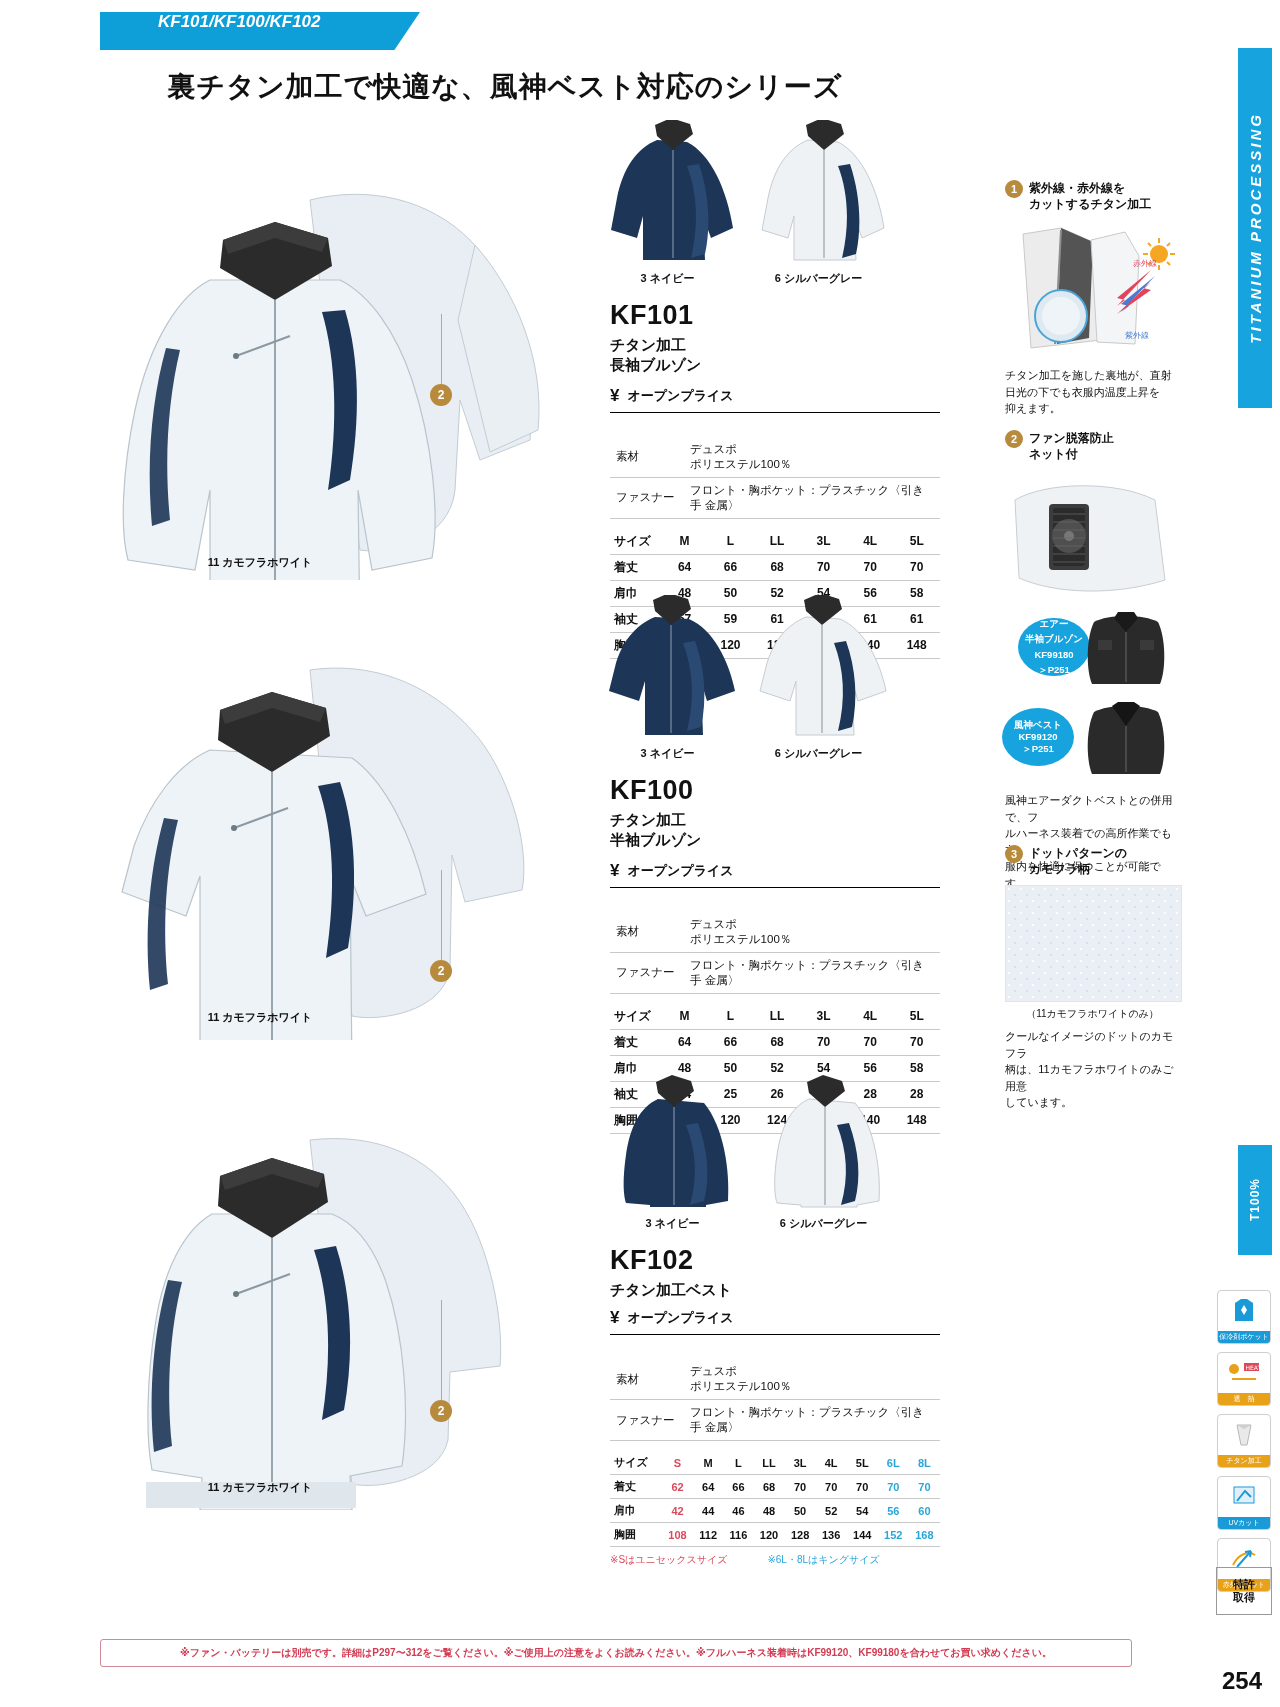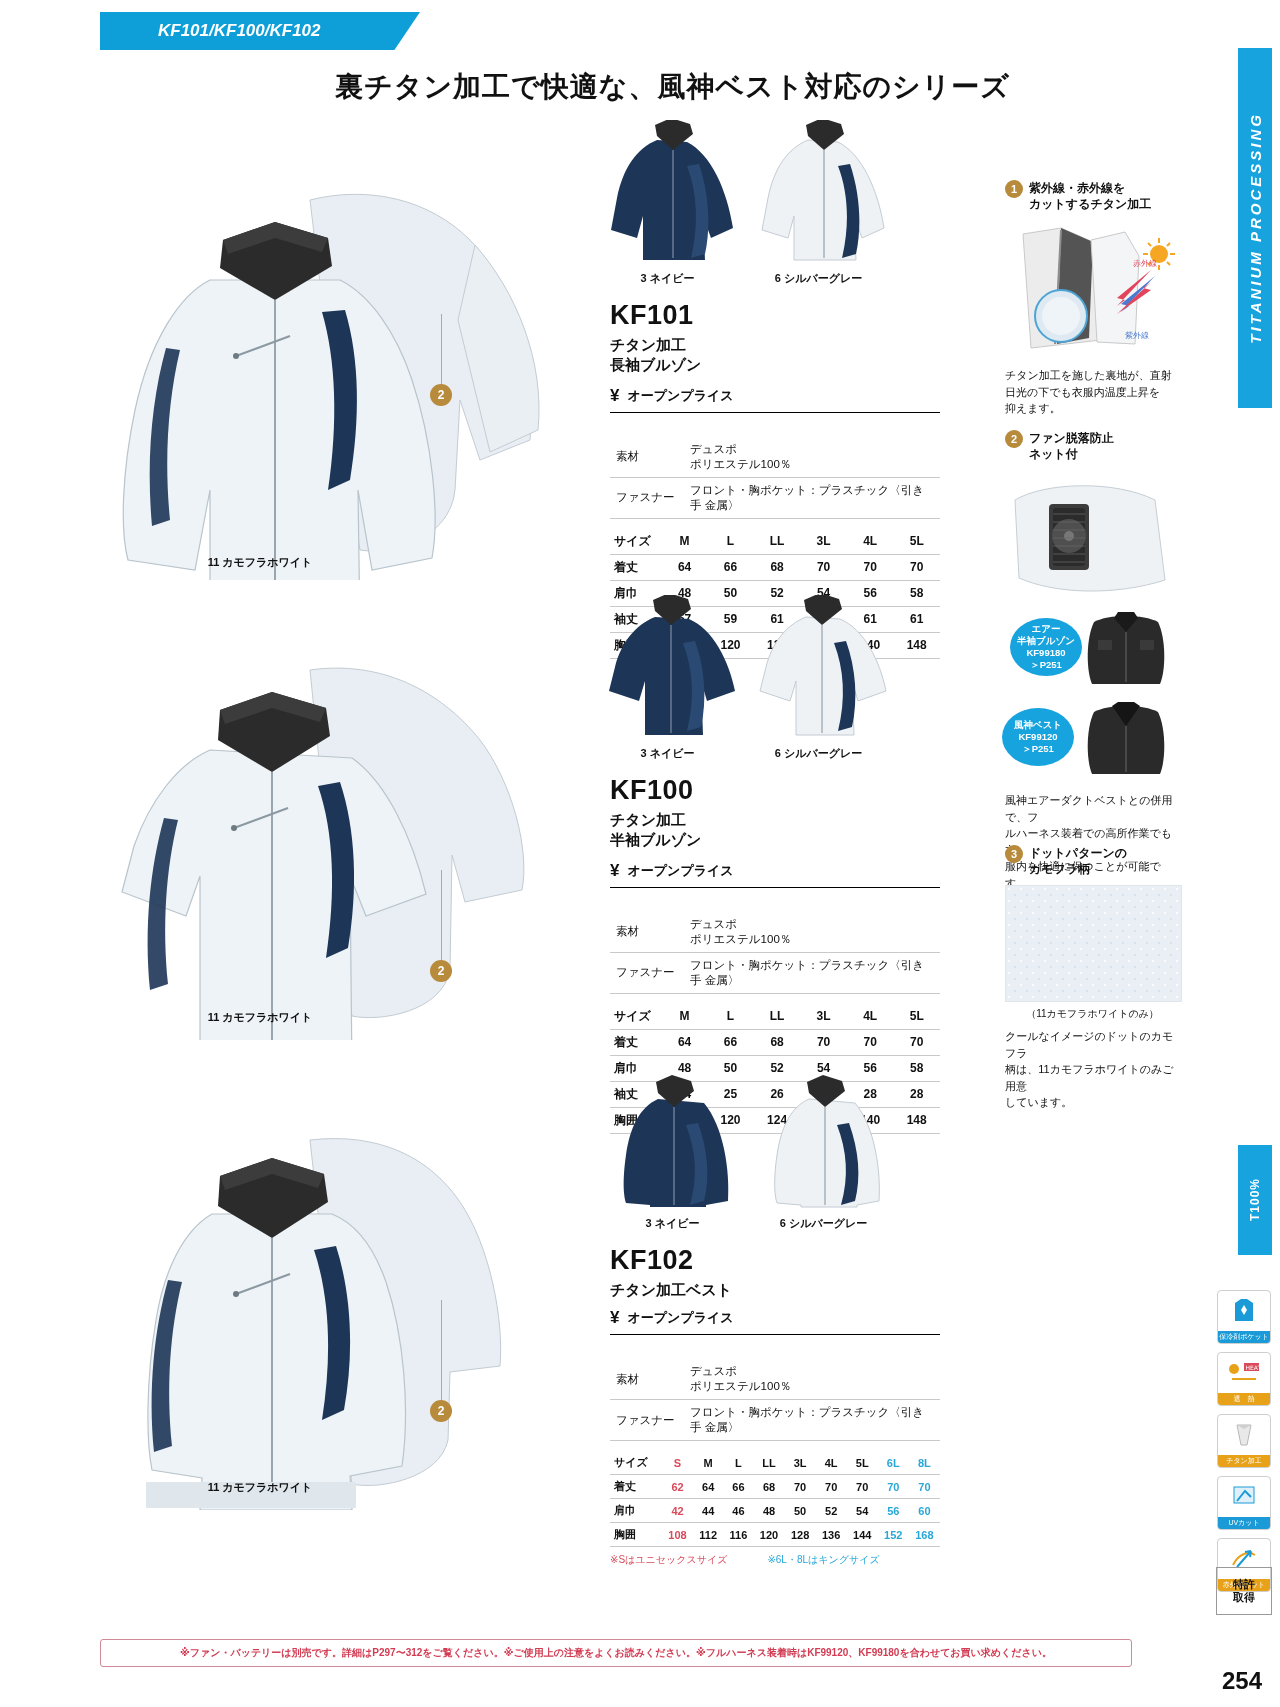--- a/index.html
+++ b/index.html
@@ -9,27 +9,27 @@
     font-family:"Liberation Sans","DejaVu Sans",sans-serif;
     color:#111;
     overflow:hidden;
   }
   .abs{position:absolute;}
 
   
   #header-tab{
     left:100px;top:12px;width:320px;height:38px;
     background:#0f9fd8;
-    display:flex;align-items:center;
+    display:flex;align-items:flex-start;
     color:#fff;font-weight:bold;font-style:italic;font-size:17px;
     padding-left:58px;box-sizing:border-box;
     clip-path:polygon(0 0,100% 0,92% 100%,0 100%);
   }
   #page-headline{
-    left:0;top:68px;width:1010px;text-align:right;
+    left:0;top:68px;width:1010px;text-align:center;
     font-size:28px;font-weight:bold;letter-spacing:1px;
     font-family:"DejaVu Sans",sans-serif;
   }
 
   
   #side-titanium{
     right:8px;top:48px;width:34px;height:360px;
     background:#17a3dd;color:#fff;
     display:flex;align-items:center;justify-content:center;
   }
@@ -575,21 +575,21 @@
           <line x1="48" y1="68" x2="80" y2="68"></line>
         <line x1="48" y1="76" x2="80" y2="76"></line>
           <line x1="48" y1="84" x2="80" y2="84"></line>
         <line x1="48" y1="92" x2="80" y2="92"></line>
       </g>
     </svg>
   </div>
 </div>
 
 <div class="abs" style="left:1000px;top:610px;width:180px;height:78px;">
-  <div class="vest-badge abs" style="left:10px;top:8px;">
+  <div class="vest-badge abs" style="left:18px;top:8px;justify-content:space-between;">
     <span>エアー</span>
     <span>半袖ブルゾン</span>
     <span>KF99180</span>
     <span>＞P251</span>
   </div>
   <svg class="abs" style="left:74px;top:0;" width="104" height="80" viewBox="0 0 104 80">
     <path d="M20 12 C34 4 70 4 84 12 C92 28 92 60 86 74 L18 74 C12 60 12 28 20 12 Z" fill="#2a2a2a"></path>
     <path d="M40 8 L52 22 L64 8 L60 2 L44 2 Z" fill="#1a1a1a"></path>
     <line x1="52" y1="22" x2="52" y2="72" stroke="#555" stroke-width="1.5"></line>
     <rect x="24" y="30" width="14" height="10" fill="#3a3a3a"></rect>

